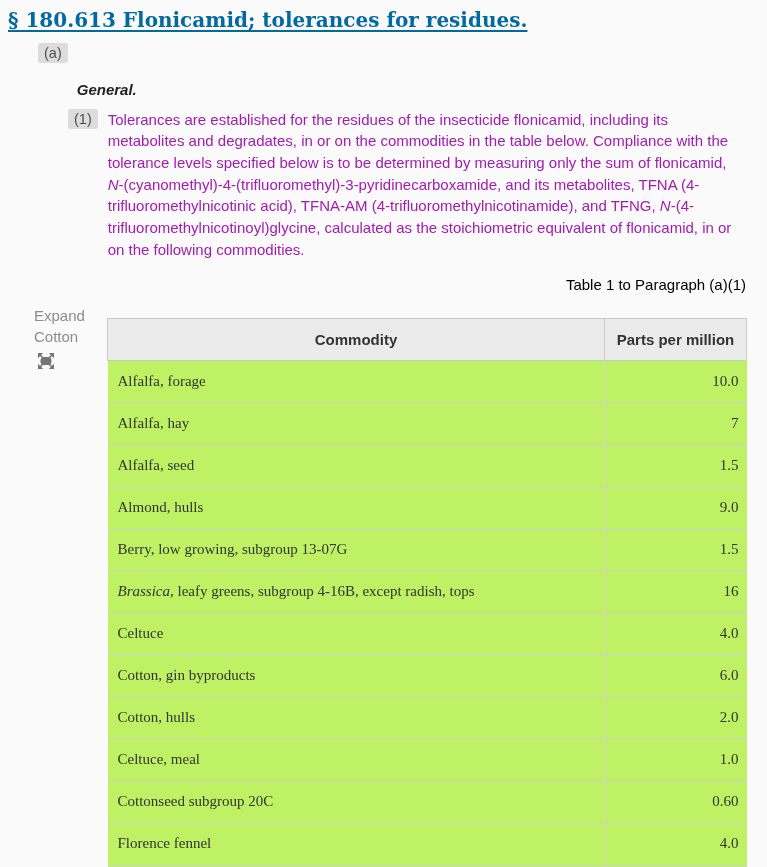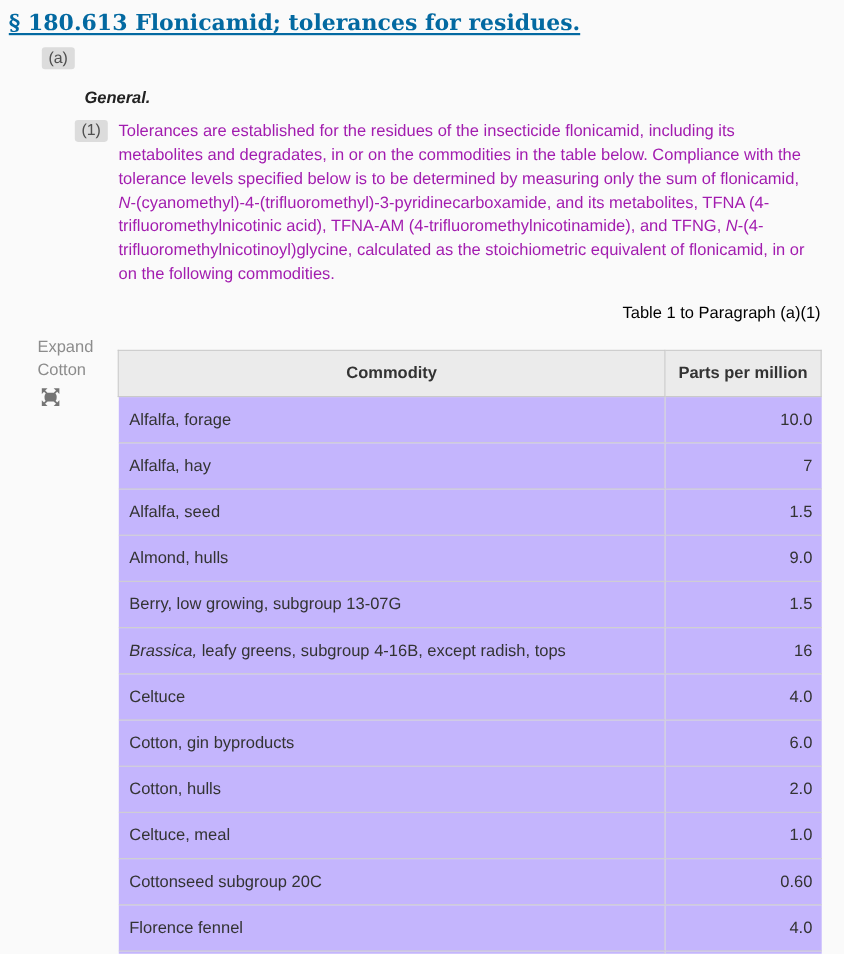--- a/index.html
+++ b/index.html
@@ -61,23 +61,23 @@
   col.col-commodity{width:497px;}
   col.col-ppm{width:142px;}
   thead th{
     background:#ebebeb;
     border:1px solid #c9c9c9;
     height:39px;
     font-weight:bold;
     font-size:15px;color:#333;
   }
   tbody td{
-    background:#c4b5fd;
+    background:#bef264;
     border-bottom:1px solid #d0d0d0;
-    height:39px;vertical-align:middle;
+    height:39px;vertical-align:middle;font-family:Liberation Serif, serif;
   }
   td.commodity{padding-left:10px;}
   td.ppm{text-align:right;padding-right:8px;border-left:1px solid #d4d4d4;}
   th.ppm-h{border-left:1px solid #c0c0c0;}
 </style>
 </head>
 <body>
 
 
 

